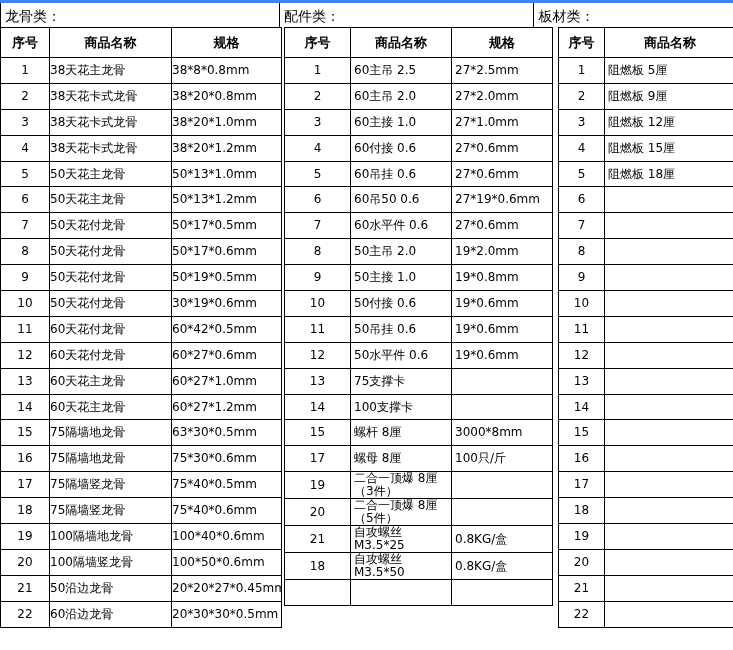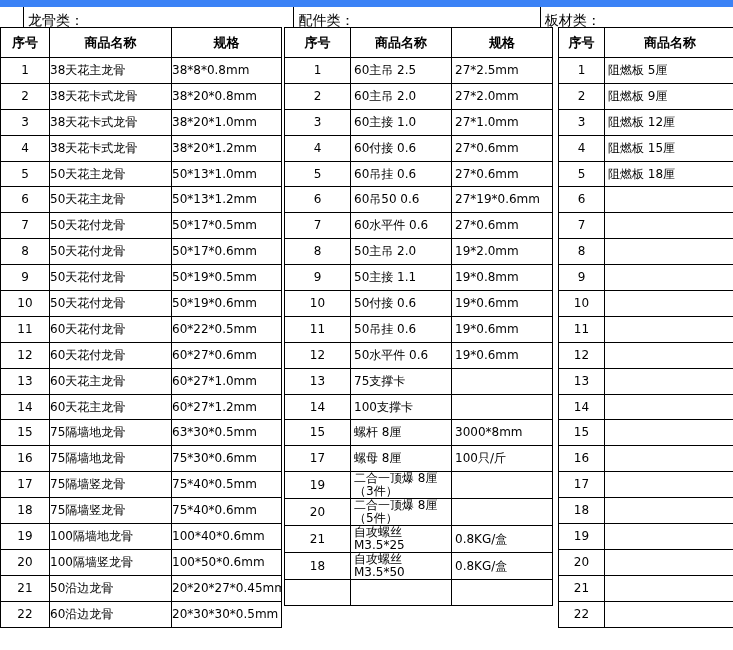--- a/index.html
+++ b/index.html
@@ -5,21 +5,21 @@
   * { box-sizing: border-box; }
   html, body { margin: 0; padding: 0; background: #ffffff; }
   body {
     width: 733px; height: 650px; overflow: hidden;
     font-family: "DejaVu Sans", "Liberation Sans", sans-serif;
     color: #000000;
   }
   .sheet { position: relative; width: 733px; height: 650px; background: #ffffff; overflow: hidden; }
 
   
-  .title-row { display: flex; height: 27px; border-top: 7px solid #3b82f6; padding-left: 23px; }
+  .title-row { display: flex; height: 27px; border-top: 3px solid #3b82f6; }
   .title-cell {
     border-left: 1px solid #000;
     font-size: 14px; line-height: 26px; padding-left: 4px;
     white-space: nowrap; overflow: hidden;
   }
   .title-cell.t0 { width: 282px; }
   .title-cell.t1 { width: 273px; margin-left: 16px; }
   .title-cell.t2 { width: 214px; }
 
   
@@ -113,26 +113,26 @@
             <td class="spec">50*17*0.6mm</td>
           </tr>
           <tr>
             <td class="no">9</td>
             <td class="name">50天花付龙骨</td>
             <td class="spec">50*19*0.5mm</td>
           </tr>
           <tr>
             <td class="no">10</td>
             <td class="name">50天花付龙骨</td>
-            <td class="spec">50*19*0.6mm</td>
+            <td class="spec">30*19*0.6mm</td>
           </tr>
           <tr>
             <td class="no">11</td>
             <td class="name">60天花付龙骨</td>
-            <td class="spec">60*22*0.5mm</td>
+            <td class="spec">60*42*0.5mm</td>
           </tr>
           <tr>
             <td class="no">12</td>
             <td class="name">60天花付龙骨</td>
             <td class="spec">60*27*0.6mm</td>
           </tr>
           <tr>
             <td class="no">13</td>
             <td class="name">60天花主龙骨</td>
             <td class="spec">60*27*1.0mm</td>
@@ -236,21 +236,21 @@
             <td class="name">60水平件 0.6</td>
             <td class="spec">27*0.6mm</td>
           </tr>
           <tr>
             <td class="no">8</td>
             <td class="name">50主吊 2.0</td>
             <td class="spec">19*2.0mm</td>
           </tr>
           <tr>
             <td class="no">9</td>
-            <td class="name">50主接 1.1</td>
+            <td class="name">50主接 1.0</td>
             <td class="spec">19*0.8mm</td>
           </tr>
           <tr>
             <td class="no">10</td>
             <td class="name">50付接 0.6</td>
             <td class="spec">19*0.6mm</td>
           </tr>
           <tr>
             <td class="no">11</td>
             <td class="name">50吊挂 0.6</td>

